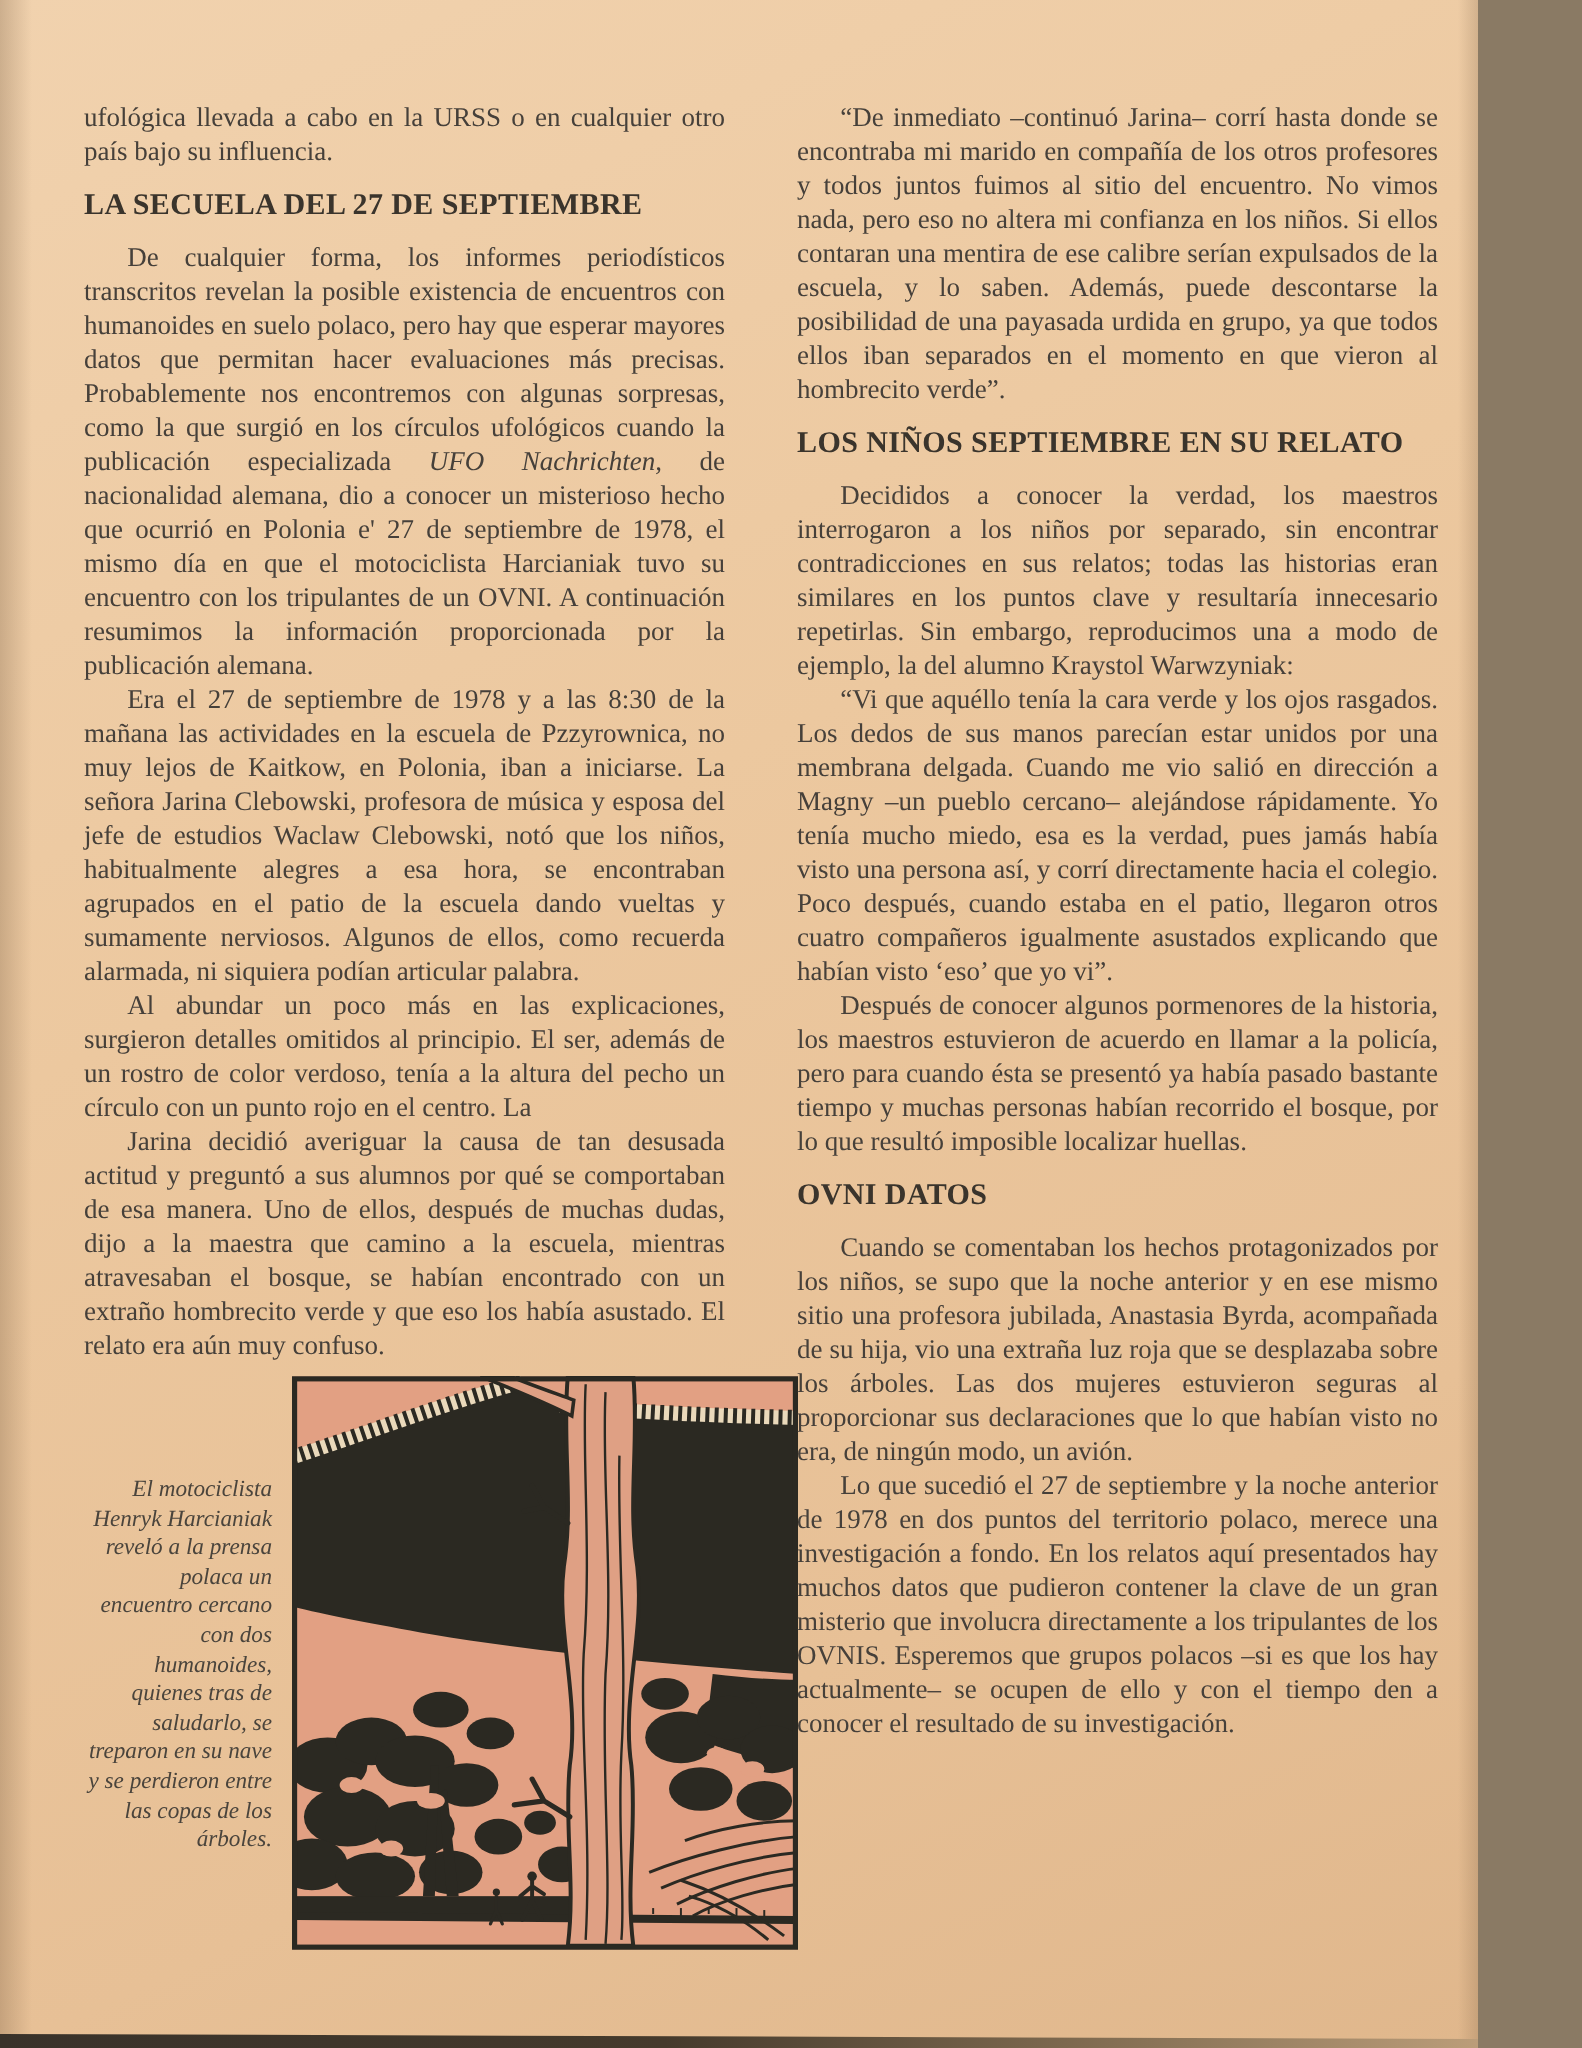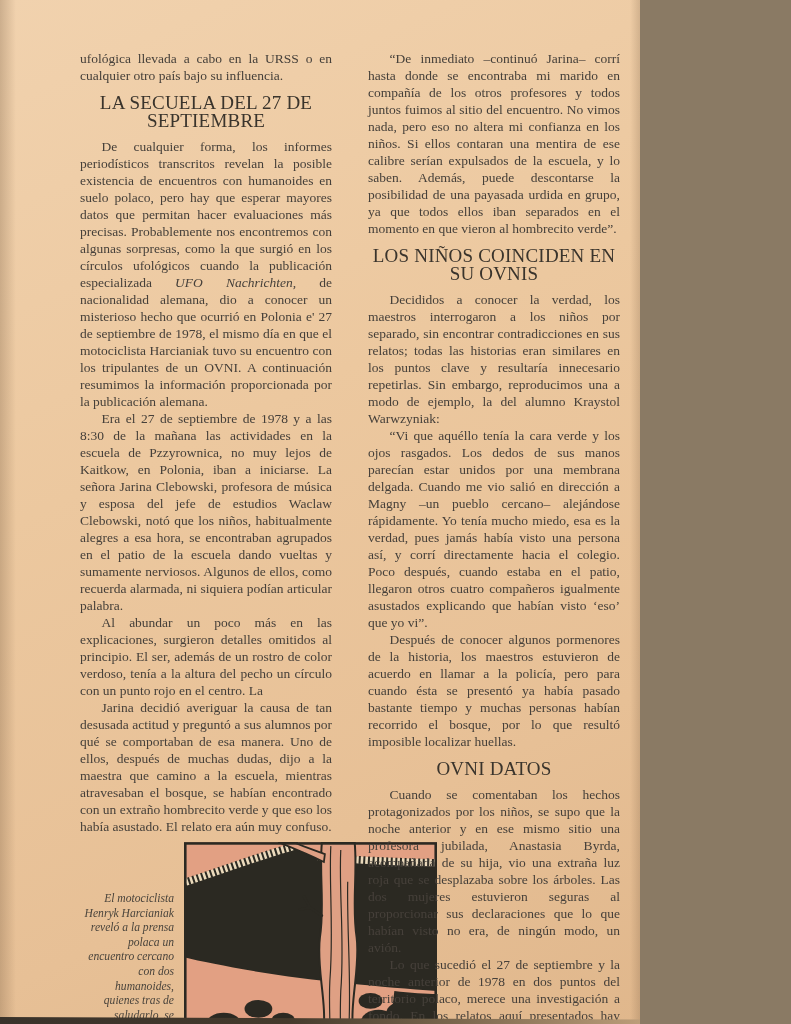--- a/index.html
+++ b/index.html
@@ -1,34 +1,33 @@
 <!DOCTYPE html>
 <html lang="es"><head>
 <meta charset="utf-8">
 <style>
   html,body{margin:0;padding:0;background:#8a7a64;}
   .page{
-    position:relative;width:640px;height:1024px;overflow:hidden;box-sizing:border-box;
+    position:relative;width:739px;height:1024px;overflow:hidden;box-sizing:border-box;
     background:linear-gradient(155deg,#f1d2ae 0%,#ecc89f 40%,#e7c096 75%,#e0b78c 100%);
     font-family:"Liberation Serif","DejaVu Serif",serif;
     color:#46403a;
-    padding-left:38px;
   }
   .edge-left{position:absolute;left:0;top:0;bottom:0;width:16px;
     background:linear-gradient(to right,rgba(110,84,58,.28),rgba(110,84,58,0));}
   .edge-right{position:absolute;right:0;top:0;bottom:0;width:10px;
     background:linear-gradient(to left,rgba(110,84,58,.22),rgba(110,84,58,0));}
   .scan-shadow{position:absolute;left:0;right:0;bottom:0;height:10px;
     background:linear-gradient(to right,#39322a 0%,#453a2c 45%,#7c684e 72%,#bb9d79 100%);
     clip-path:polygon(0 30%,100% 55%,100% 100%,0 100%);}
   .columns{position:relative;display:flex;gap:36px;padding:50px 20px 0 42px;box-sizing:border-box;}
   .col{flex:1;min-width:0;font-size:13.5px;line-height:17px;text-align:justify;}
   .col p{margin:0;}
   p.ind{text-indent:1.6em;}
-  .heading{font-weight:normal;text-align:center;font-size:19px;line-height:18px;
+  .heading{font-weight:bold;font-size:15px;line-height:18px;
     margin:10px 0 8px;color:#3a342c;letter-spacing:.2px;}
   .heading span{display:block;}
   .figure-row{display:flex;margin-top:7px;margin-right:-14px;}
   .fig-caption{flex:0 0 104px;box-sizing:border-box;padding:50px 10px 0 0;
     text-align:right;font-style:italic;font-size:11.6px;line-height:14.6px;color:#4a443c;}
   .illus{flex:0 0 auto;display:block;}
   .ital{font-style:italic;}
 </style>
 </head>
 <body>
@@ -143,21 +142,21 @@
           </g>
 
           <rect x="1.3" y="1.3" width="252.4" height="286.4" fill="none" stroke="#2b2922" stroke-width="2.6"></rect>
         </svg>
       </div>
     </div>
 
     <div class="col">
       <p class="ind">“De inmediato –continuó Jarina– corrí hasta donde se encontraba mi marido en compañía de los otros profesores y todos juntos fuimos al sitio del encuentro. No vimos nada, pero eso no altera mi confianza en los niños. Si ellos contaran una mentira de ese calibre serían expulsados de la escuela, y lo saben. Además, puede descontarse la posibilidad de una payasada urdida en grupo, ya que todos ellos iban separados en el momento en que vieron al hombrecito verde”.</p>
       <div class="heading">
-        <span>LOS NIÑOS COINCIDEN EN SU OVNIS</span>
+        <span>LOS NIÑOS SEPTIEMBRE EN SU RELATO</span>
       </div>
       <p class="ind">Decididos a conocer la verdad, los maestros interrogaron a los niños por separado, sin encontrar contradicciones en sus relatos; todas las historias eran similares en los puntos clave y resultaría innecesario repetirlas. Sin embargo, reproducimos una a modo de ejemplo, la del alumno Kraystol Warwzyniak:</p>
       <p class="ind">“Vi que aquéllo tenía la cara verde y los ojos rasgados. Los dedos de sus manos parecían estar unidos por una membrana delgada. Cuando me vio salió en dirección a Magny –un pueblo cercano– alejándose rápidamente. Yo tenía mucho miedo, esa es la verdad, pues jamás había visto una persona así, y corrí directamente hacia el colegio. Poco después, cuando estaba en el patio, llegaron otros cuatro compañeros igualmente asustados explicando que habían visto ‘eso’ que yo vi”.</p>
       <p class="ind">Después de conocer algunos pormenores de la historia, los maestros estuvieron de acuerdo en llamar a la policía, pero para cuando ésta se presentó ya había pasado bastante tiempo y muchas personas habían recorrido el bosque, por lo que resultó imposible localizar huellas.</p>
       <div class="heading">
         <span>OVNI DATOS</span>
       </div>
       <p class="ind">Cuando se comentaban los hechos protagonizados por los niños, se supo que la noche anterior y en ese mismo sitio una profesora jubilada, Anastasia Byrda, acompañada de su hija, vio una extraña luz roja que se desplazaba sobre los árboles. Las dos mujeres estuvieron seguras al proporcionar sus declaraciones que lo que habían visto no era, de ningún modo, un avión.</p>
       <p class="ind">Lo que sucedió el 27 de septiembre y la noche anterior de 1978 en dos puntos del territorio polaco, merece una investigación a fondo. En los relatos aquí presentados hay muchos datos que pudieron contener la clave de un gran misterio que involucra directamente a los tripulantes de los OVNIS. Esperemos que grupos polacos –si es que los hay actualmente– se ocupen de ello y con el tiempo den a conocer el resultado de su investigación.</p>
     </div>

